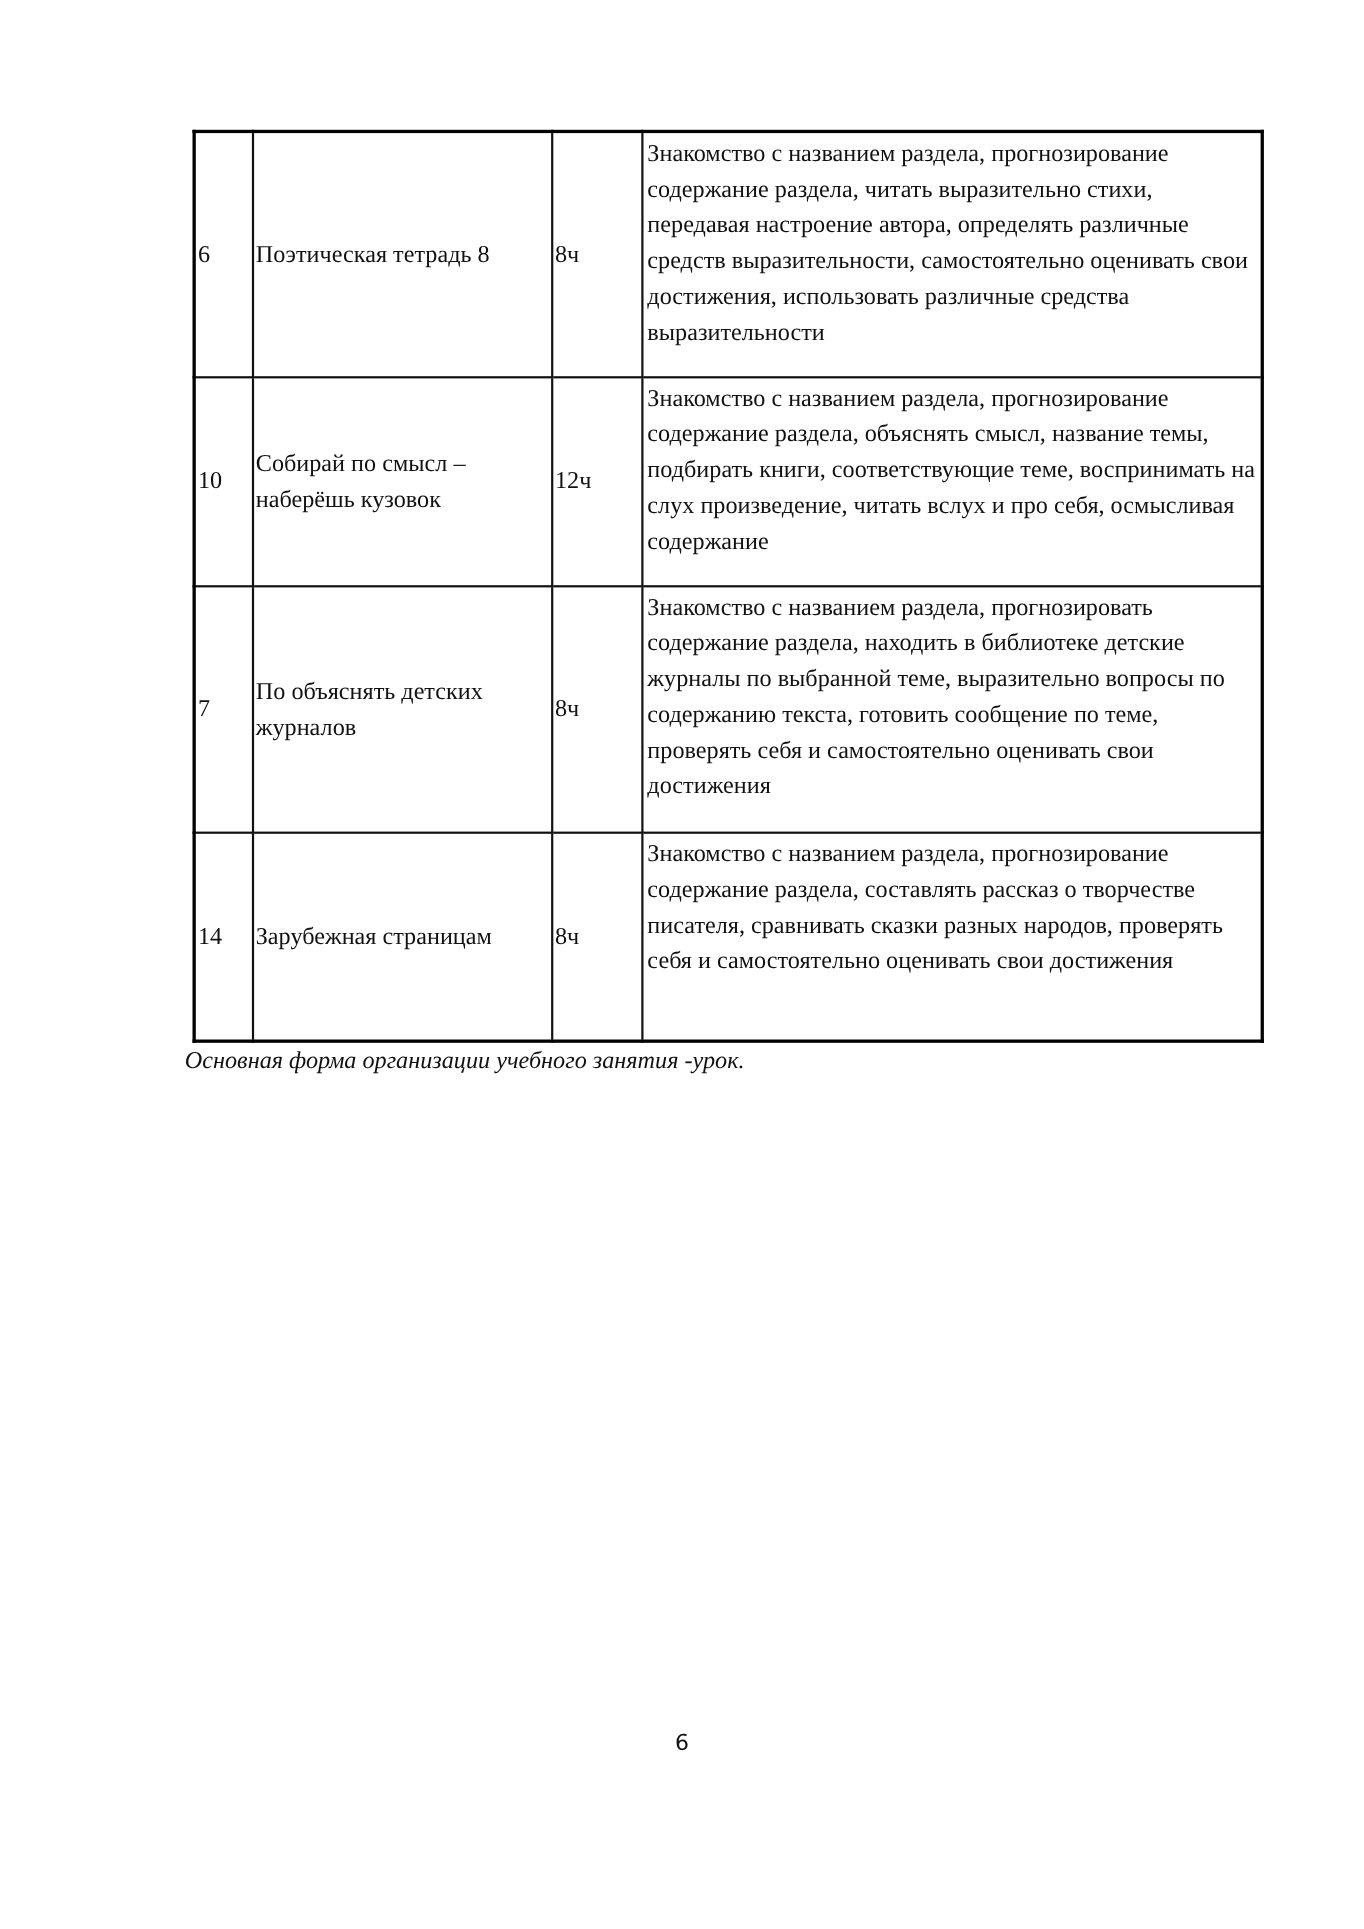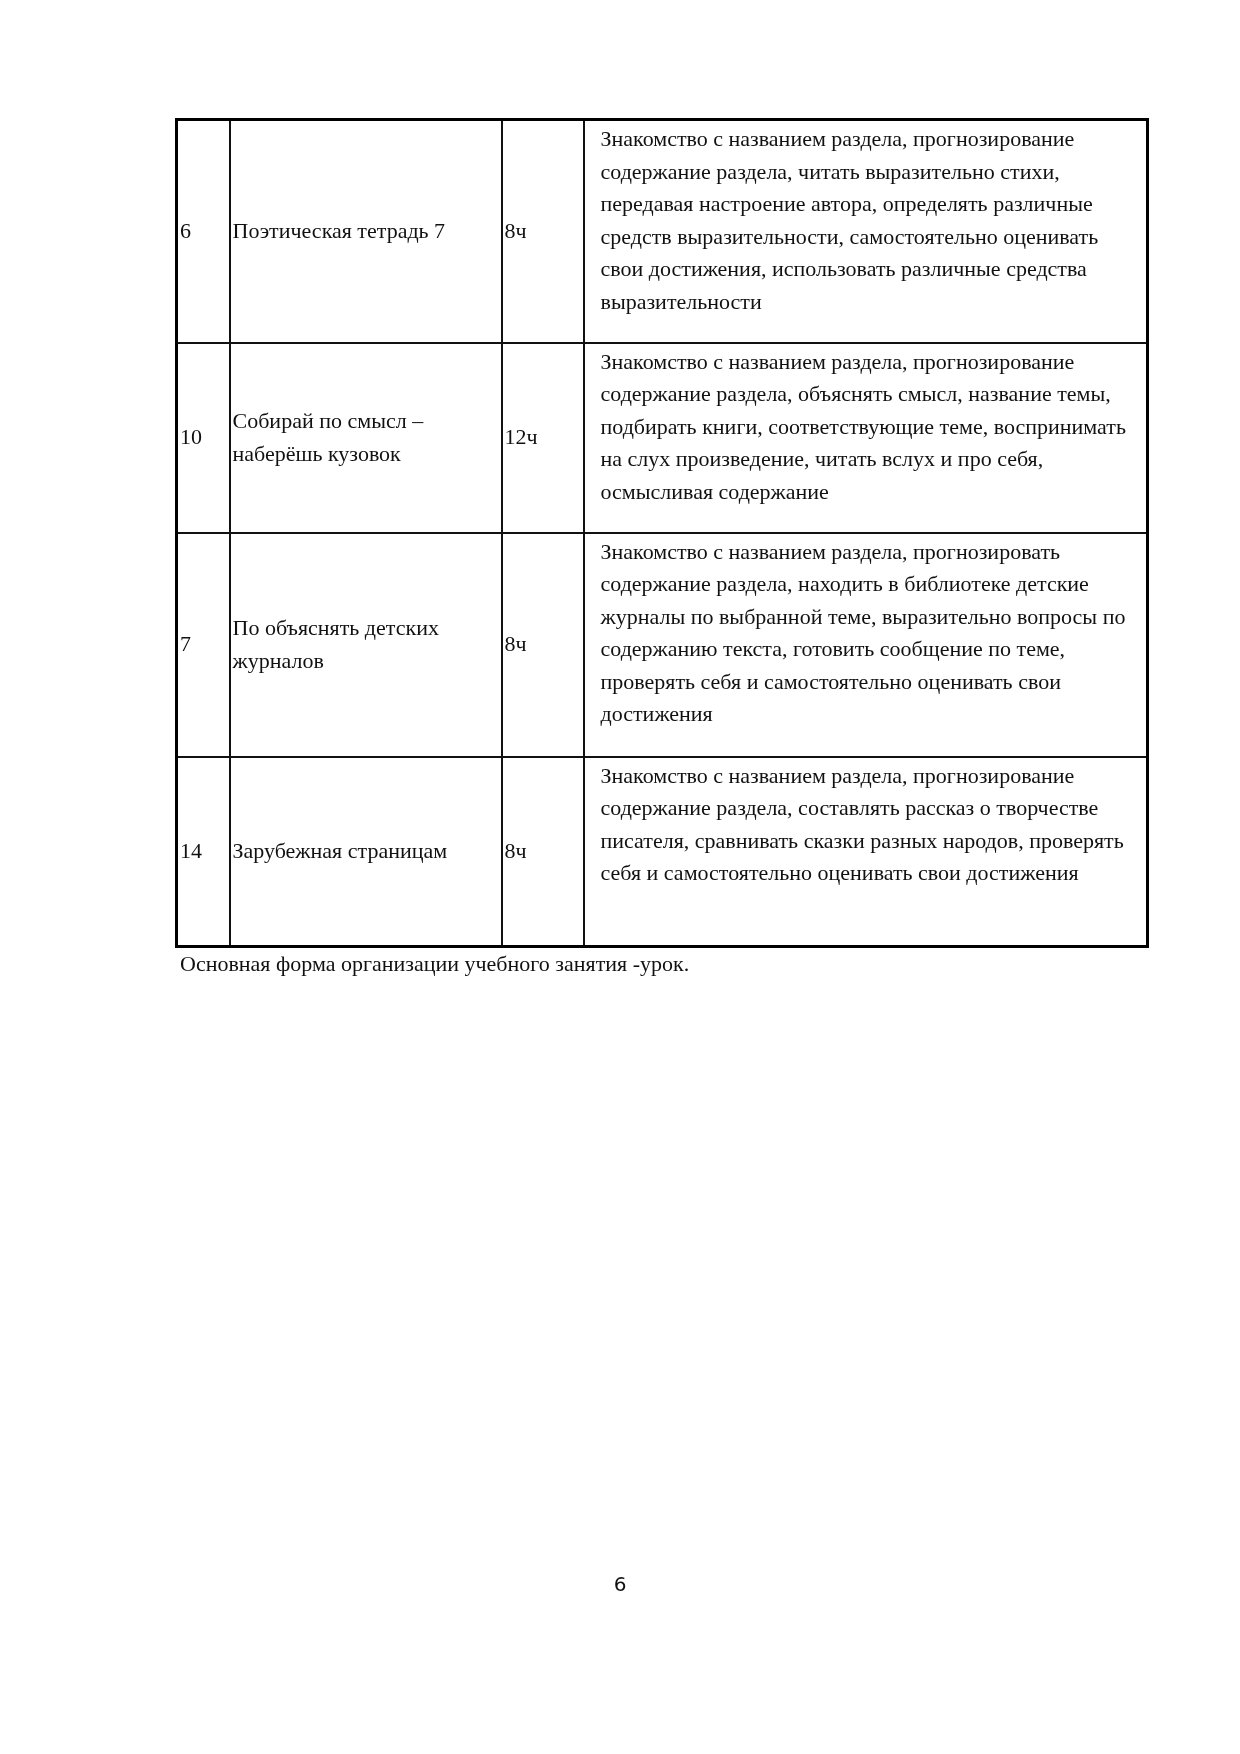--- a/index.html
+++ b/index.html
@@ -4,42 +4,42 @@
 <style>
   html, body { margin: 0; padding: 0; background: #ffffff; }
   body { width: 1240px; height: 1754px; position: relative; overflow: hidden;
          font-family: "Liberation Serif", "DejaVu Serif", serif; color: #111; }
   .page { position: absolute; left: 0; top: 0; width: 1240px; height: 1754px; }
   table.plan { position: absolute; left: 175px; top: 118px; width: 974px;
                border-collapse: collapse; table-layout: fixed;
                border: 3px solid #000; }
   table.plan td { border: 2px solid #111; vertical-align: middle; padding: 0 0 0 2px;
                   font-size: 22px; line-height: 32.5px; }
-  table.plan td.desc { vertical-align: top; padding-top: 2px; padding-left: 16px; }
+  table.plan td.desc { vertical-align: top; padding-top: 2px; padding-left: 4px; }
   col.c1 { width: 53px; } col.c2 { width: 272px; } col.c3 { width: 82px; } col.c4 { width: auto; }
   tr.r11 { height: 223px; } tr.r12 { height: 190px; } tr.r13 { height: 224px; } tr.r14 { height: 190px; }
-  .note { position: absolute; left: 180px; top: 950px; font-size: 22px; line-height: 28px; }
+  .note { position: absolute; left: 168px; top: 950px; font-size: 22px; line-height: 28px; font-style: italic; }
   .pagenum { position: absolute; left: 0; width: 1240px; top: 1572px; text-align: center;
              font-family: "DejaVu Sans", sans-serif; font-size: 20px; }
 </style>
 </head>
 <body>
 
 <div class="page">
   <table class="plan">
     <colgroup>
         <col class="c1">
         <col class="c2">
         <col class="c3">
         <col class="c4">
       </colgroup>
     <tbody>
       <tr class="r11">
         <td>6</td>
-        <td>Поэтическая тетрадь 7</td>
+        <td>Поэтическая тетрадь 8</td>
         <td>8ч</td>
         <td class="desc">Знакомство с названием раздела, прогнозирование содержание раздела, читать выразительно стихи, передавая настроение автора, определять различные средств выразительности, самостоятельно оценивать свои достижения, использовать различные средства выразительности</td>
       </tr>
       <tr class="r12">
         <td>10</td>
         <td>Собирай по смысл – наберёшь кузовок</td>
         <td>12ч</td>
         <td class="desc">Знакомство с названием раздела, прогнозирование содержание  раздела, объяснять смысл, название темы, подбирать книги, соответствующие теме, воспринимать на слух произведение, читать вслух и про себя, осмысливая содержание</td>
       </tr>
       <tr class="r13">

